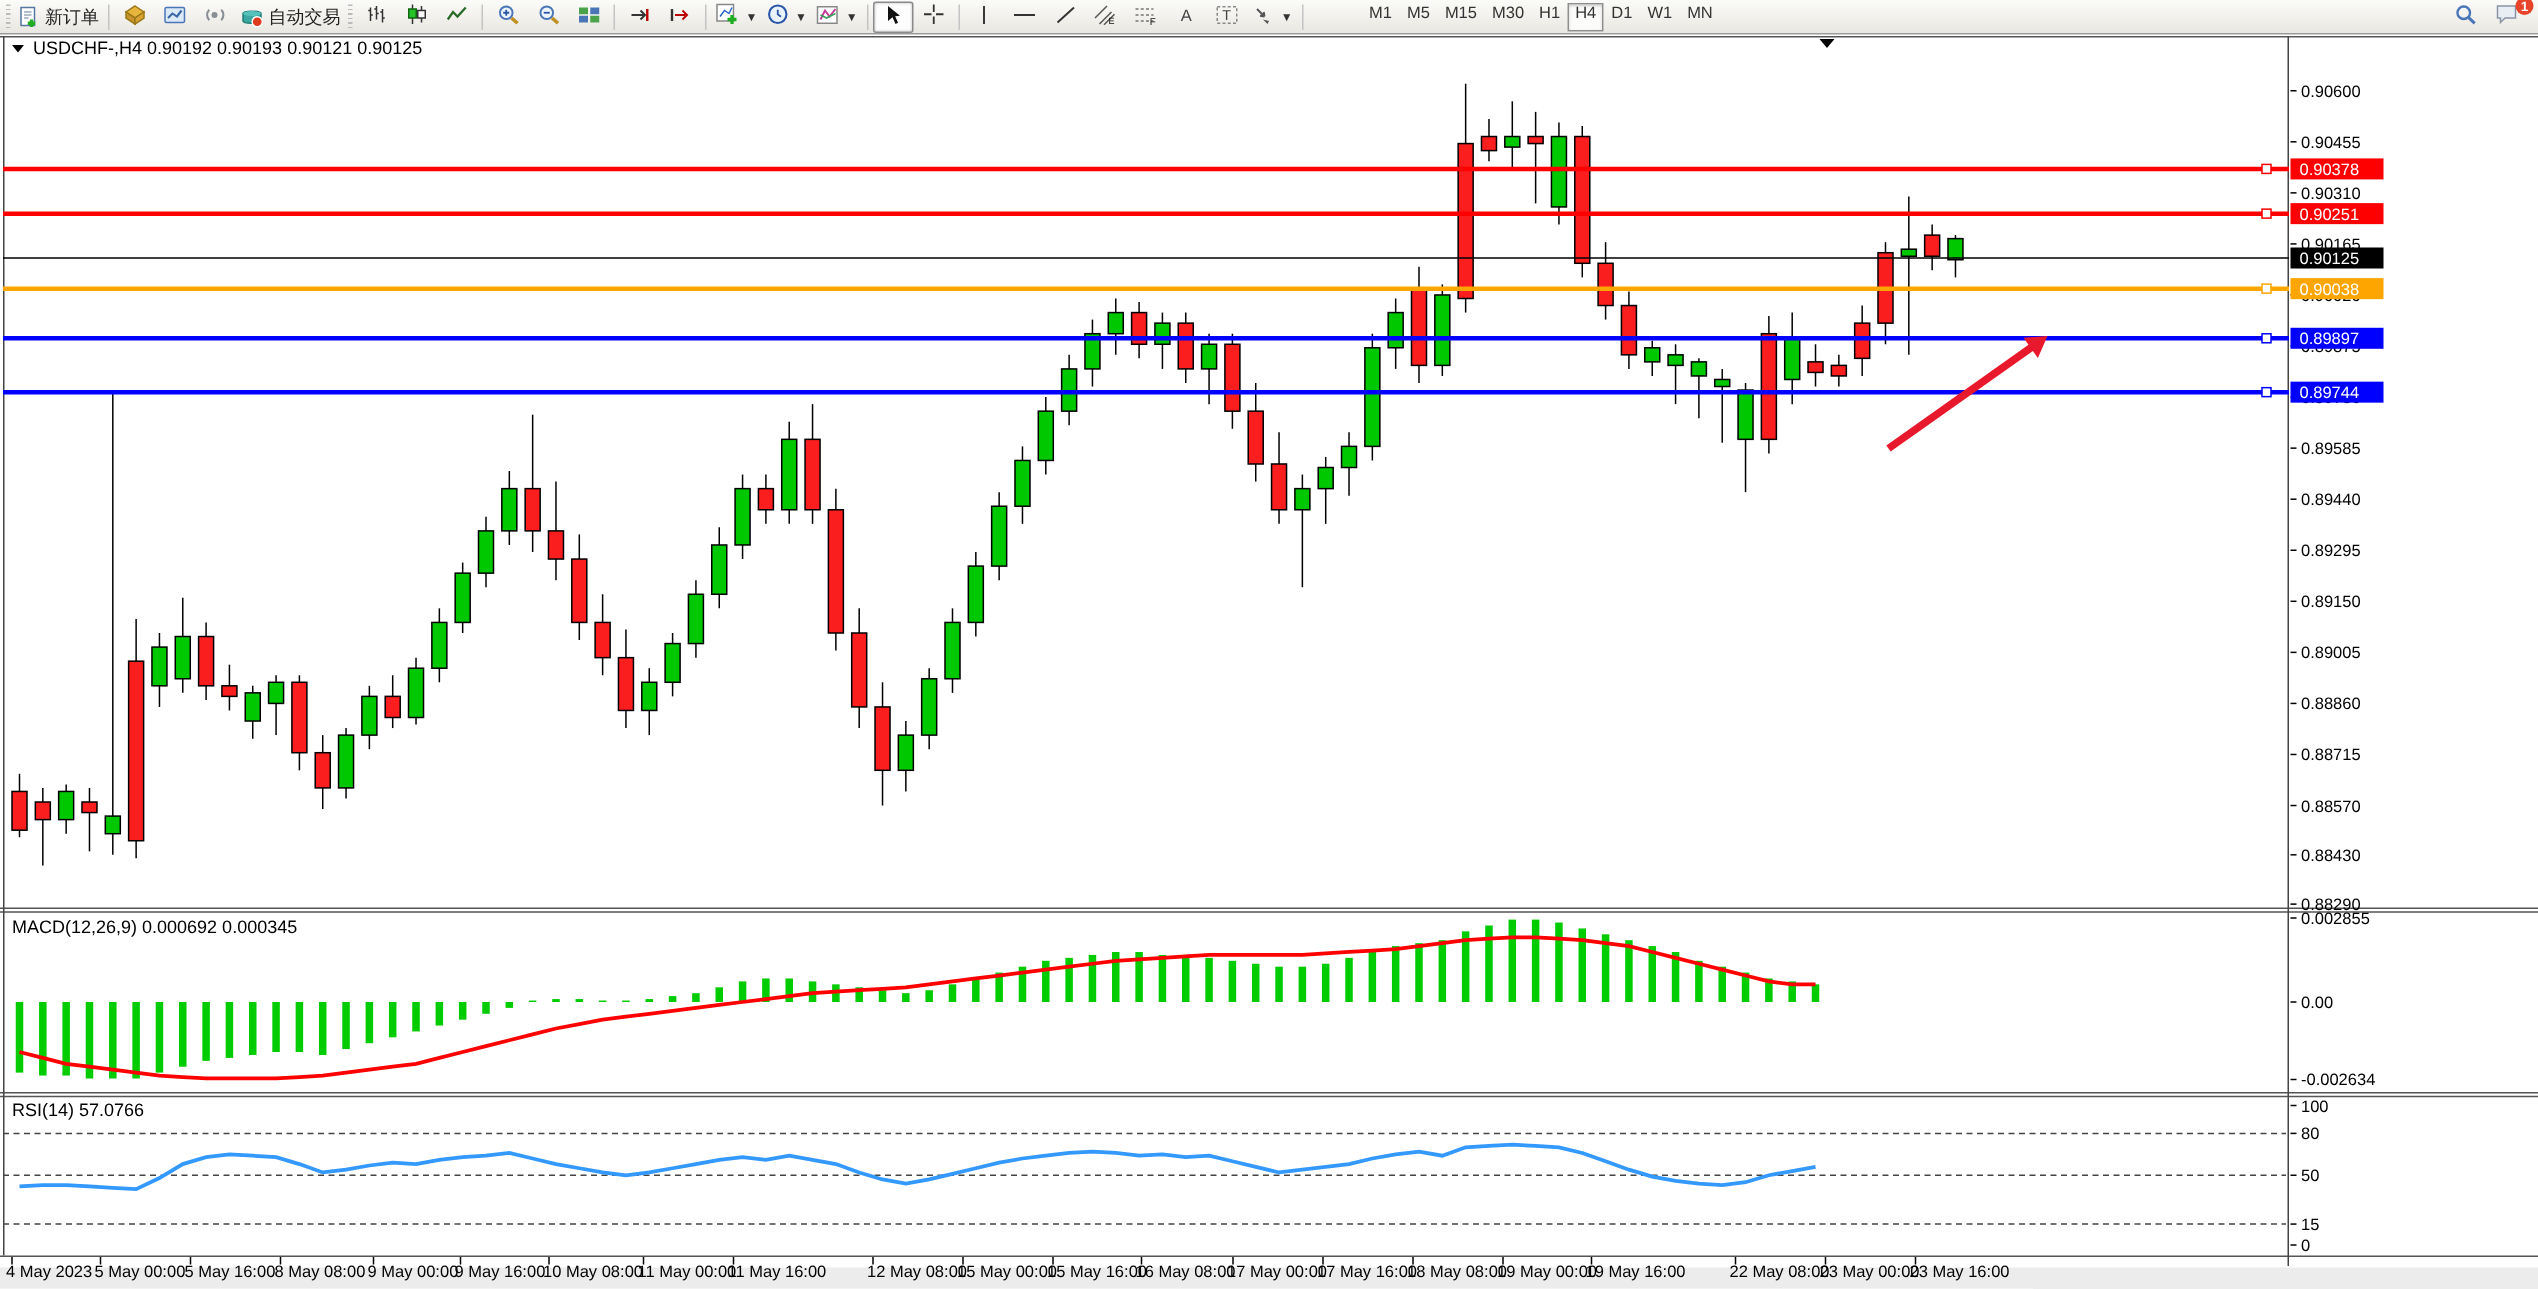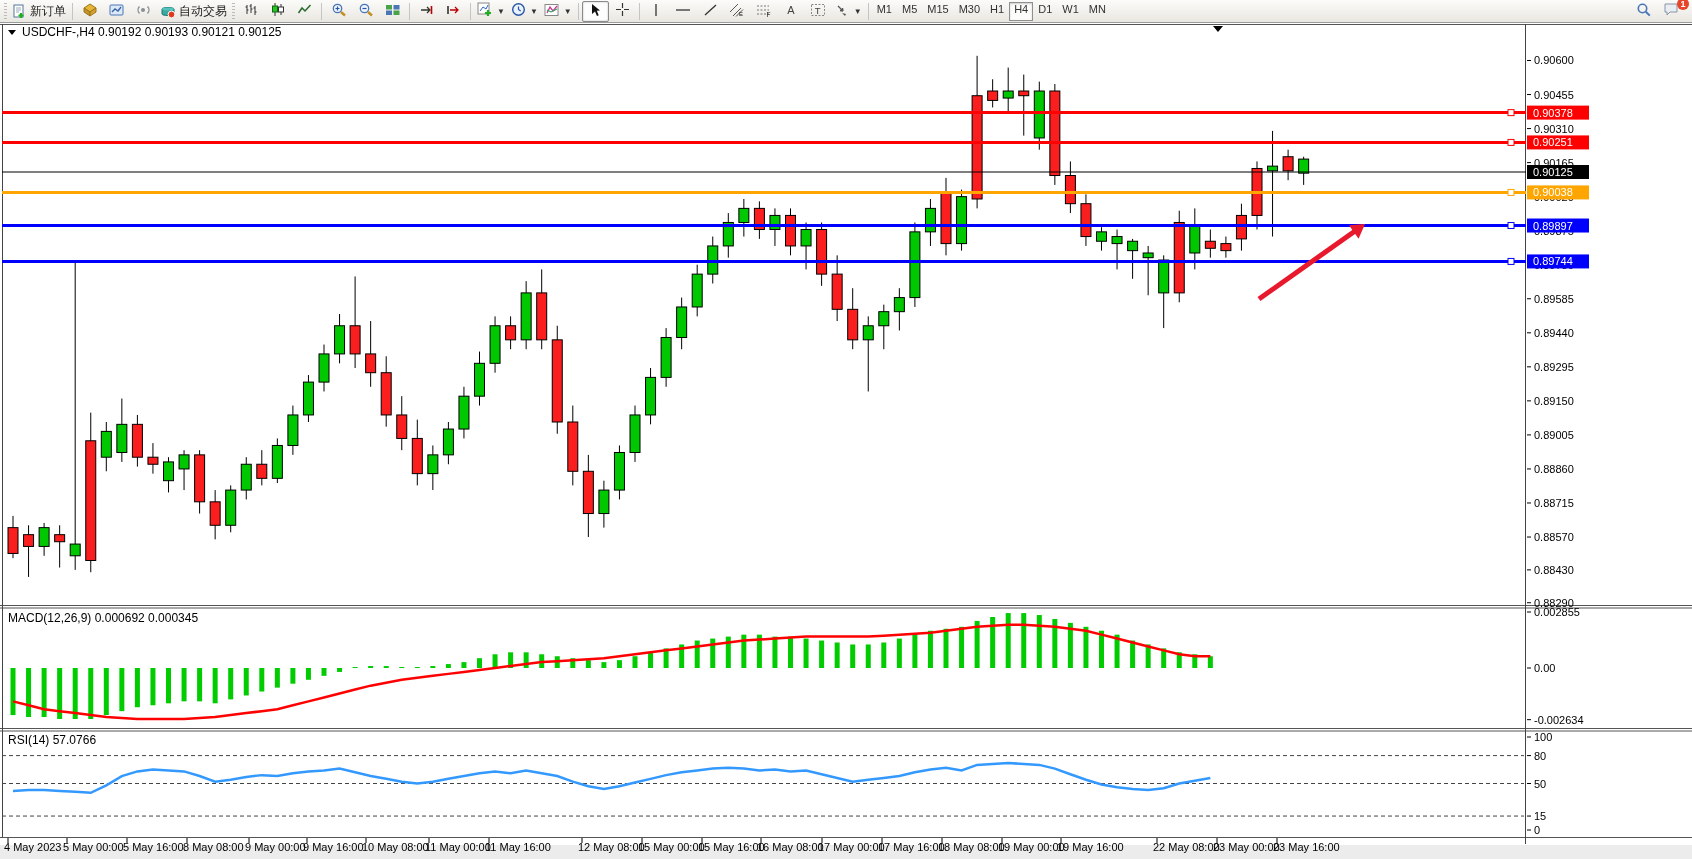--- a/index.html
+++ b/index.html
@@ -219,21 +219,21 @@
     <div class="tb-btn">
         <span><svg width="15" height="14" viewBox="0 0 15 14">
             <path d="M3 3l5 5M8 8l-0.5-3M8 8l-3-0.5" stroke="#555" stroke-width="1.3" fill="none"></path>
             <path d="M11 11l-4-1 3 3z" fill="#555"></path>
           </svg></span>
         <span class="tb-caret">▼</span>
       </div>
 
     <span class="tb-sep"></span>
 
-    <div id="tf-bar" style="display:flex;align-items:center;">
+    <div id="tf-bar" style="display:flex;align-items:center;margin-left:36px;">
         <div class="tf-btn">M1</div>
         <div class="tf-btn">M5</div>
         <div class="tf-btn">M15</div>
         <div class="tf-btn">M30</div>
         <div class="tf-btn">H1</div>
         <div class="tf-btn active">H4</div>
         <div class="tf-btn">D1</div>
         <div class="tf-btn">W1</div>
         <div class="tf-btn">MN</div>
       </div>

